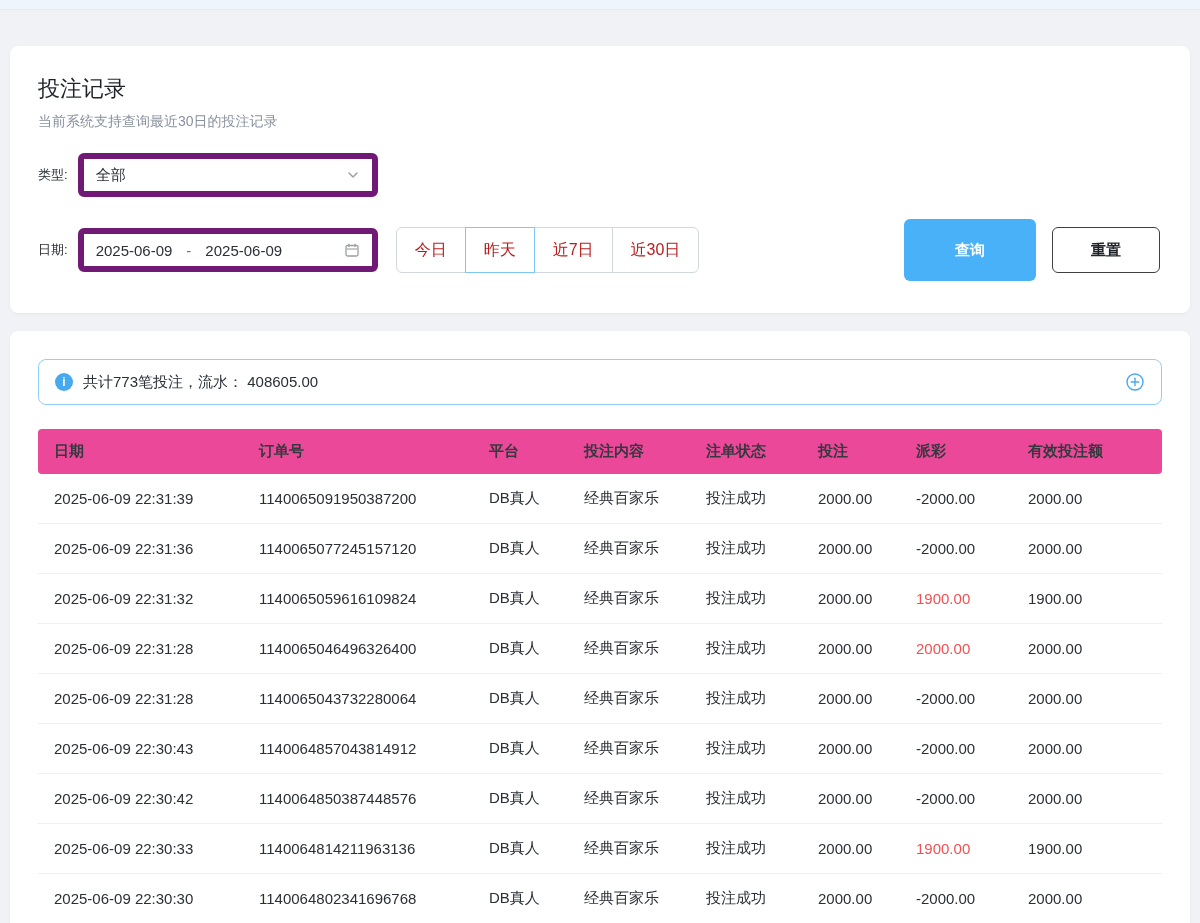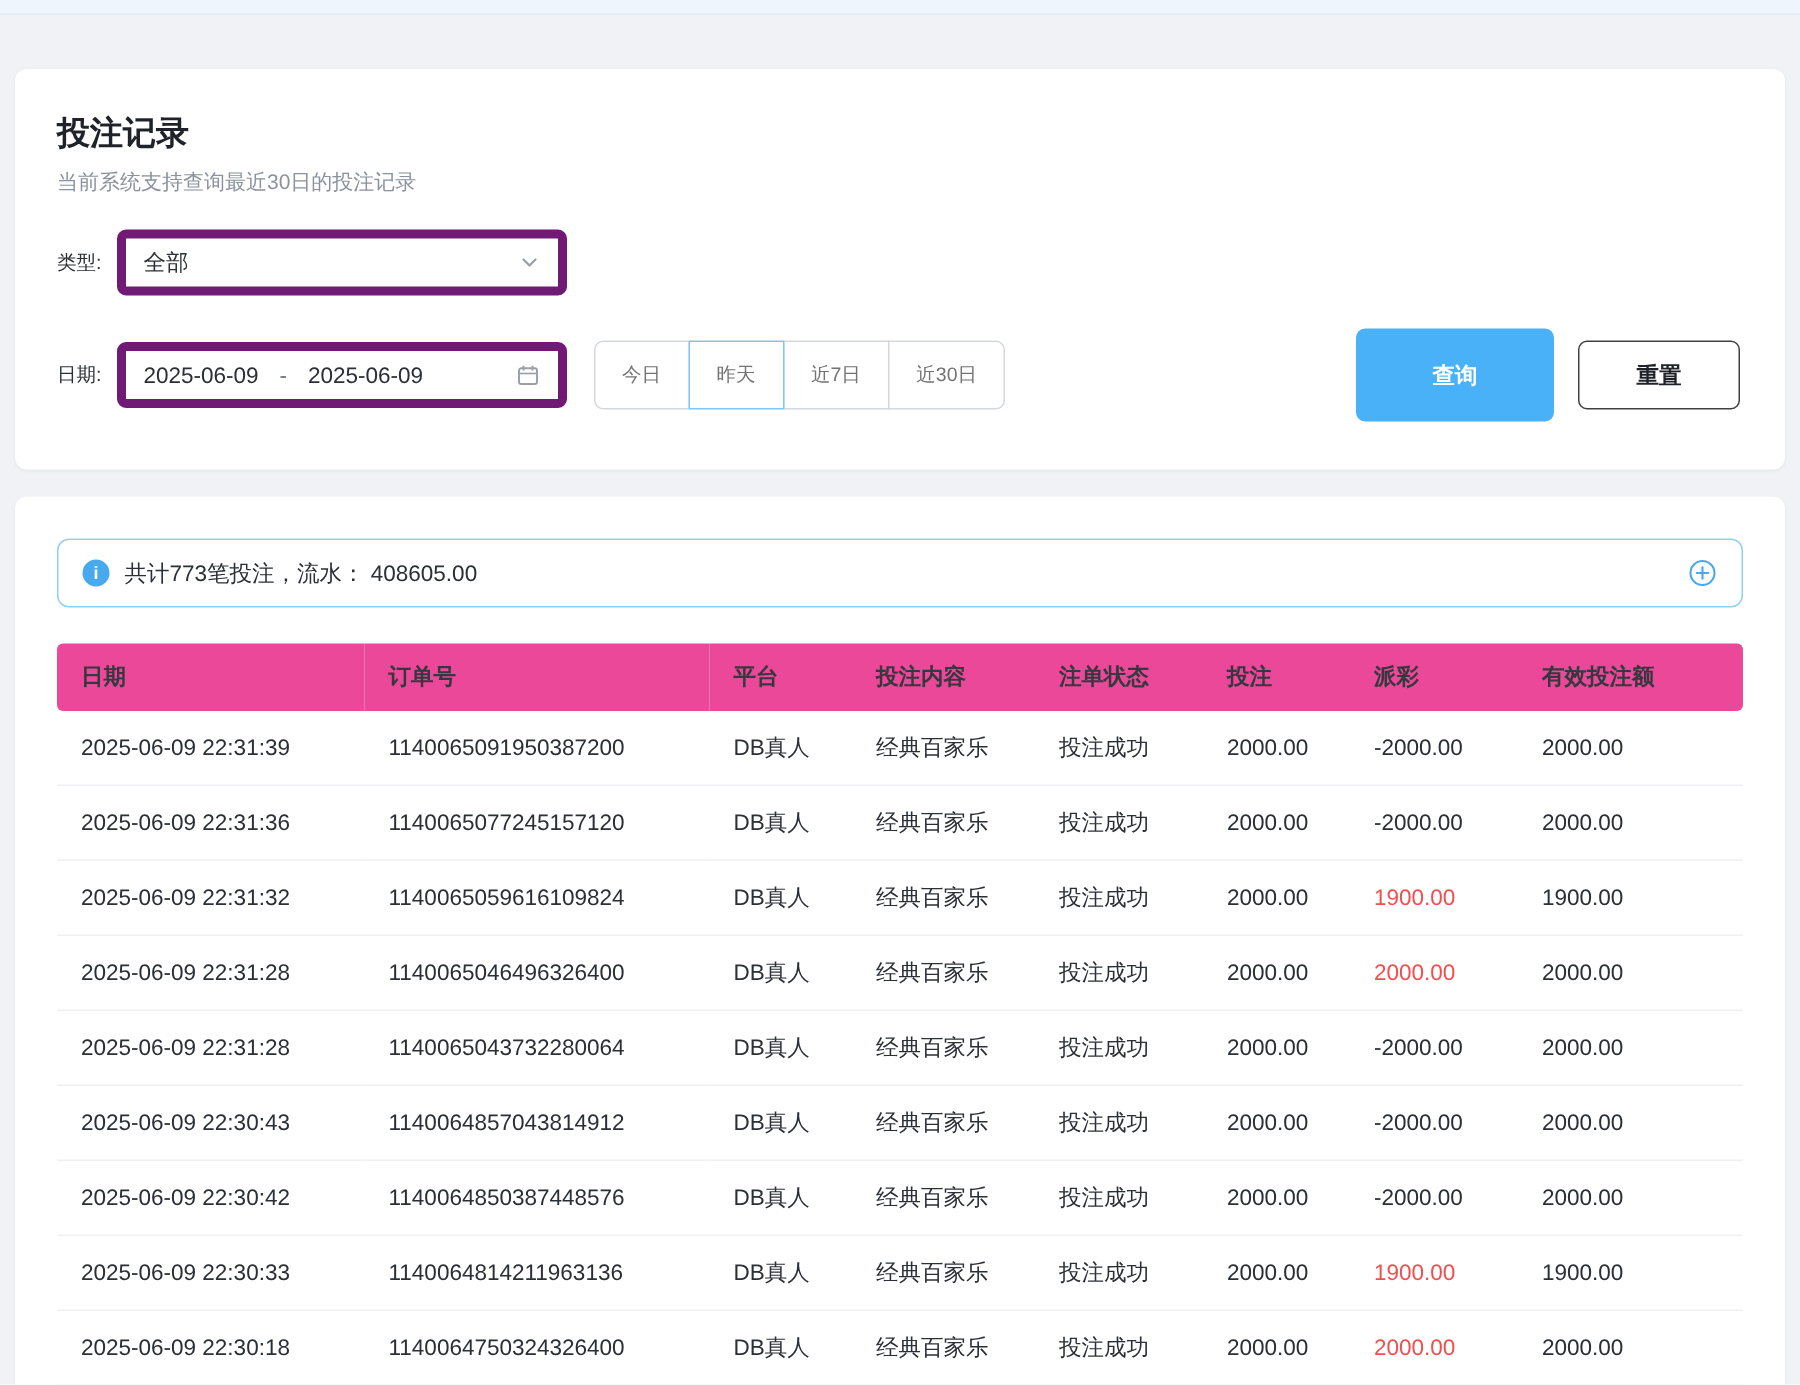--- a/index.html
+++ b/index.html
@@ -11,38 +11,38 @@
     color: #2b2f36;
   }
   .top-strip {
     height: 10px; background: #eef5fc; border-bottom: 1px solid #e2ecf6;
   }
   .card {
     background: #ffffff; border-radius: 8px; margin: 0 10px;
     box-shadow: 0 1px 3px rgba(0,0,0,0.05);
   }
   .card-filters { margin-top: 36px; padding: 28px 30px 32px 28px; }
-  .page-title { font-size: 22px; font-weight: bold; color: #1f2329; }
+  .page-title { font-size: 22px; font-weight: normal; color: #1f2329; }
   .page-subtitle { font-size: 14px; color: #8a919f; margin-top: 9px; }
 
   .filter-row { display: flex; align-items: center; margin-top: 22px; }
   .filter-label { font-size: 13px; color: #2b2f36; margin-right: 10px; white-space: nowrap; }
 
   .select-box, .date-box {
     width: 300px; height: 44px; border: 6px solid #701a75; border-radius: 6px;
     background: #fff; display: flex; align-items: center; padding: 0 12px;
     font-size: 15px; color: #2b2f36; cursor: pointer;
   }
   .select-box .chev { margin-left: auto; display: flex; }
   .date-box .dash { margin: 0 14px; color: #6b7280; }
   .date-box .cal { margin-left: auto; display: flex; }
 
   .qr-group { display: flex; margin-left: 18px; }
   .qr-btn {
-    height: 46px; padding: 0 18px; font-size: 13px; color: #737373;
+    height: 46px; padding: 0 18px; font-size: 16px; color: #b91c1c;
     background: #fff; border: 1px solid #d3d7de; cursor: pointer;
     margin-left: -1px; font-family: inherit;
   }
   .qr-btn:first-child { border-radius: 6px 0 0 6px; margin-left: 0; }
   .qr-btn:last-child { border-radius: 0 6px 6px 0; }
   .qr-btn.active { border-color: #7cc7f8; position: relative; z-index: 1; }
 
   .btn-query {
     margin-left: auto; width: 132px; height: 62px; border: none; border-radius: 6px;
     background: #49b1f7; color: #fff; font-size: 15px; font-weight: bold;
@@ -243,20 +243,30 @@
           <td>2025-06-09 22:30:33</td>
           <td>1140064814211963136</td>
           <td>DB真人</td>
           <td>经典百家乐</td>
           <td>投注成功</td>
           <td>2000.00</td>
           <td class="red">1900.00</td>
           <td>1900.00</td>
         </tr>
         <tr>
+          <td>2025-06-09 22:30:30</td>
+          <td>1140064802341696768</td>
+          <td>DB真人</td>
+          <td>经典百家乐</td>
+          <td>投注成功</td>
+          <td>2000.00</td>
+          <td>-2000.00</td>
+          <td>2000.00</td>
+        </tr>
+        <tr>
           <td>2025-06-09 22:30:18</td>
           <td>1140064750324326400</td>
           <td>DB真人</td>
           <td>经典百家乐</td>
           <td>投注成功</td>
           <td>2000.00</td>
           <td class="red">2000.00</td>
           <td>2000.00</td>
         </tr>
       </tbody>

